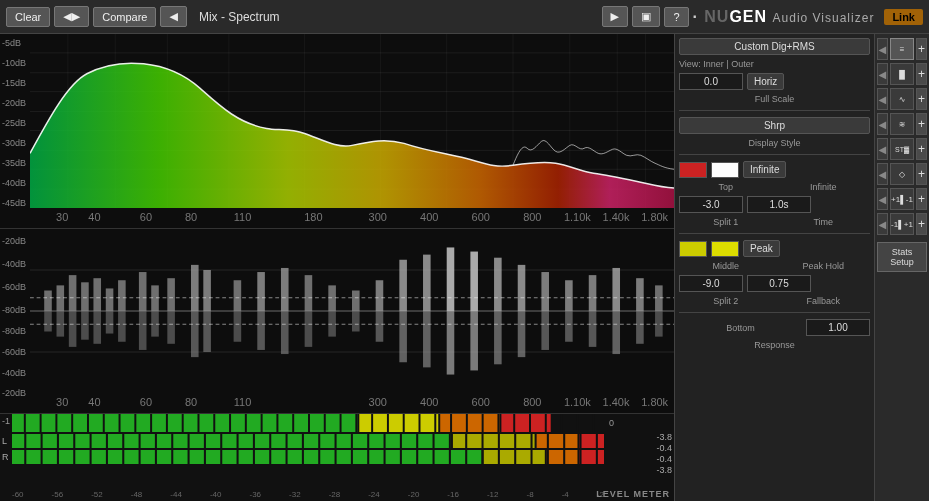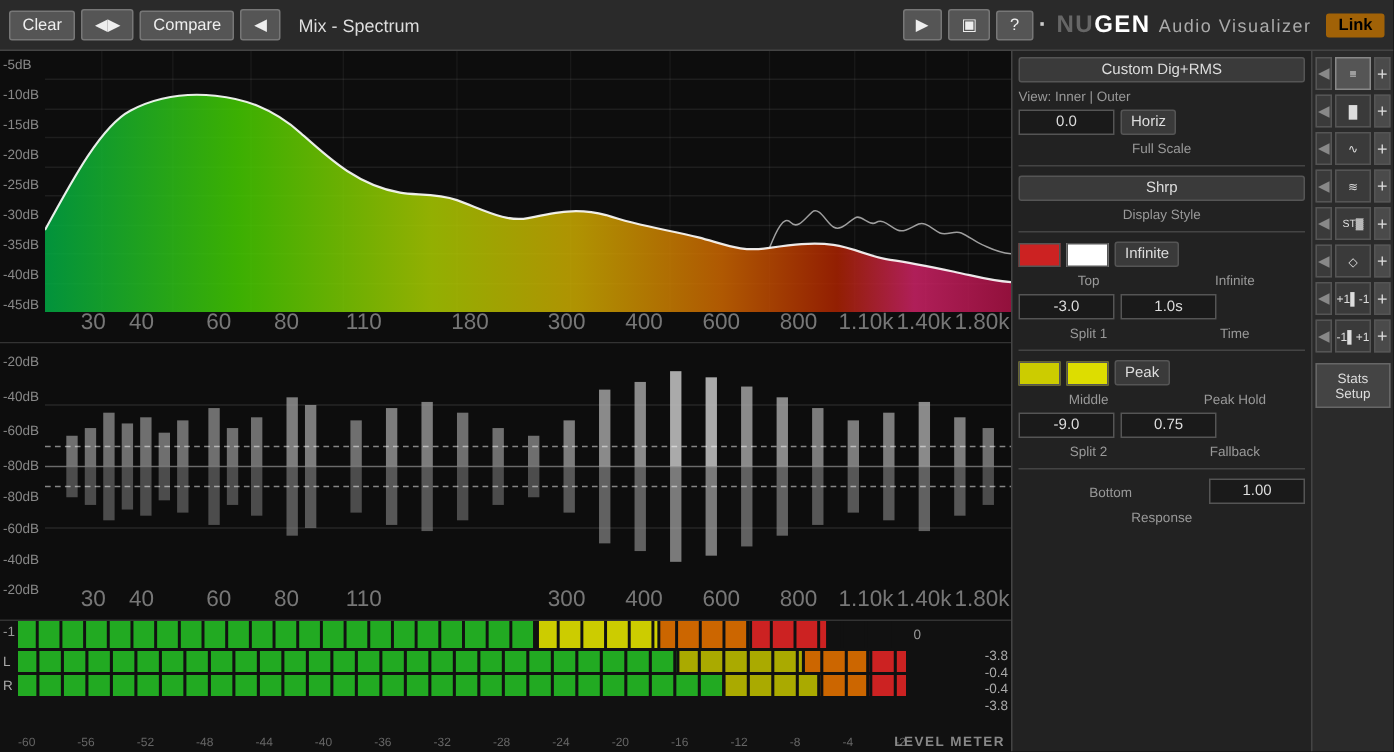--- a/index.html
+++ b/index.html
@@ -250,21 +250,21 @@
     #spectrum-svg {
       position: absolute;
       top: 0; left: 30px; right: 0; bottom: 20px;
       width: calc(100% - 30px);
       height: calc(100% - 20px);
     }
 
     .freq-label-item {
       position: absolute;
       bottom: 3px;
-      font-size: 15px;
+      font-size: 11px;
       color: #777;
       transform: translateX(-50%);
     }
   </style>
 </head>
 <body>
 
 <div id="toolbar">
   <button class="toolbar-btn">Clear</button>
   <button class="toolbar-btn">◀▶</button>

